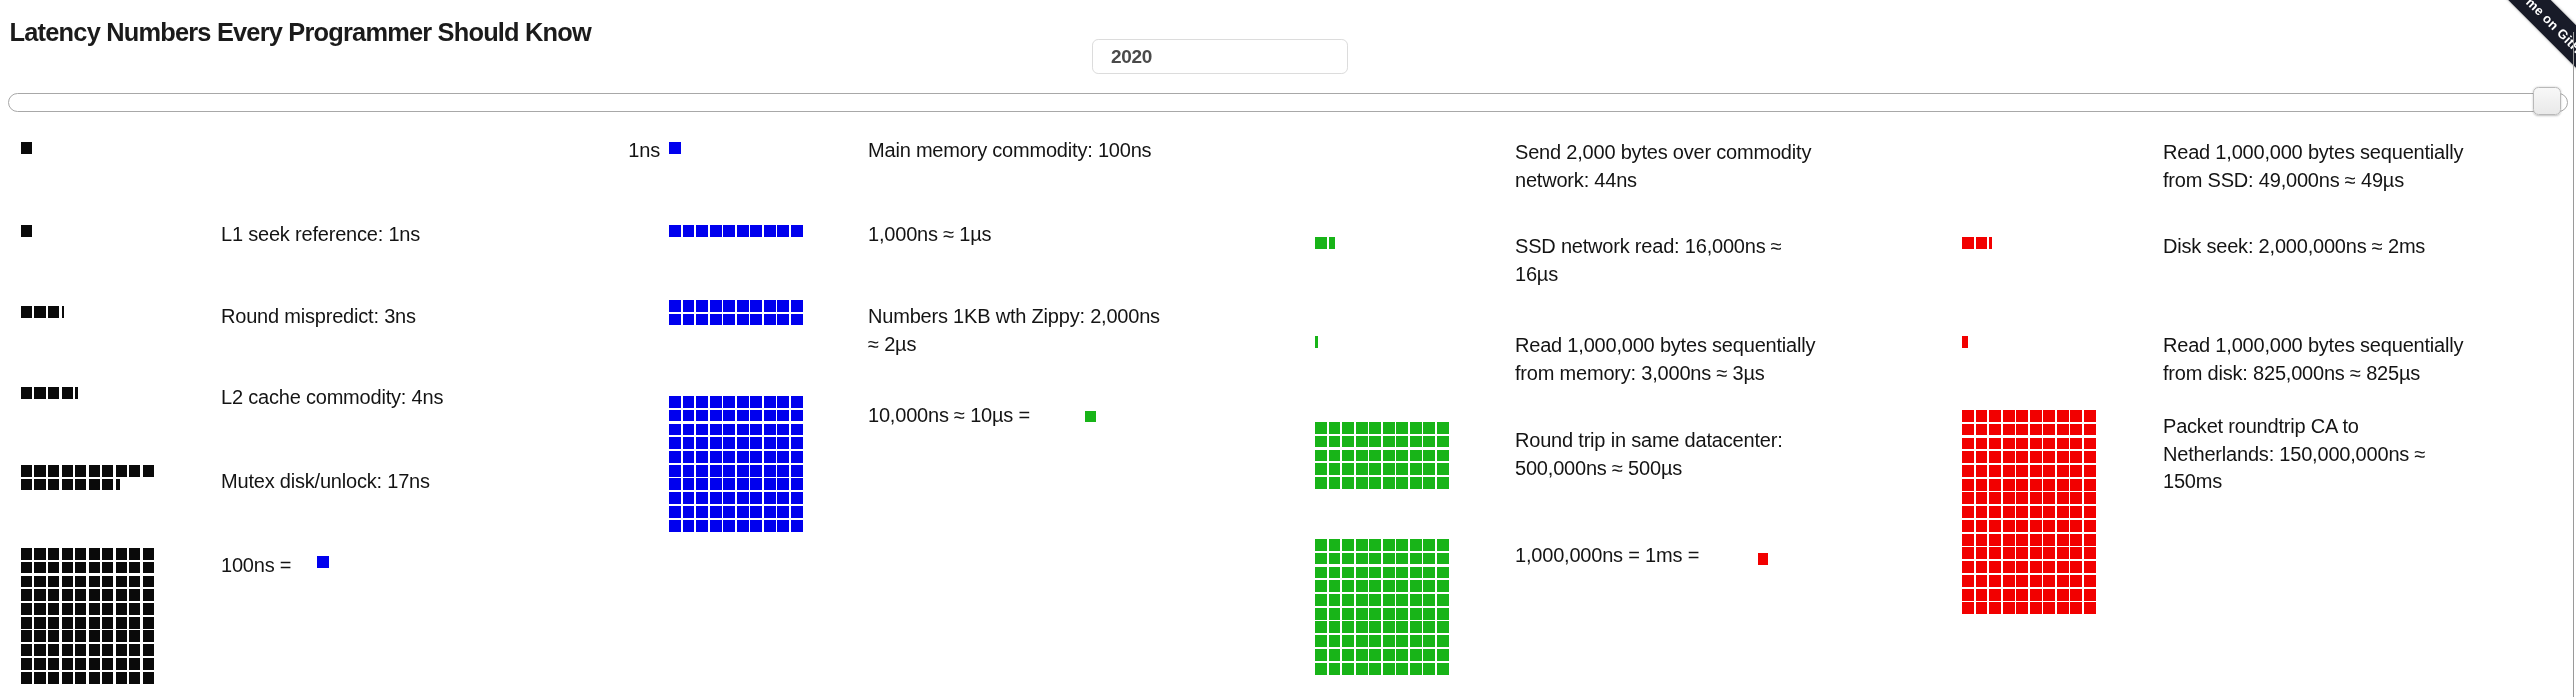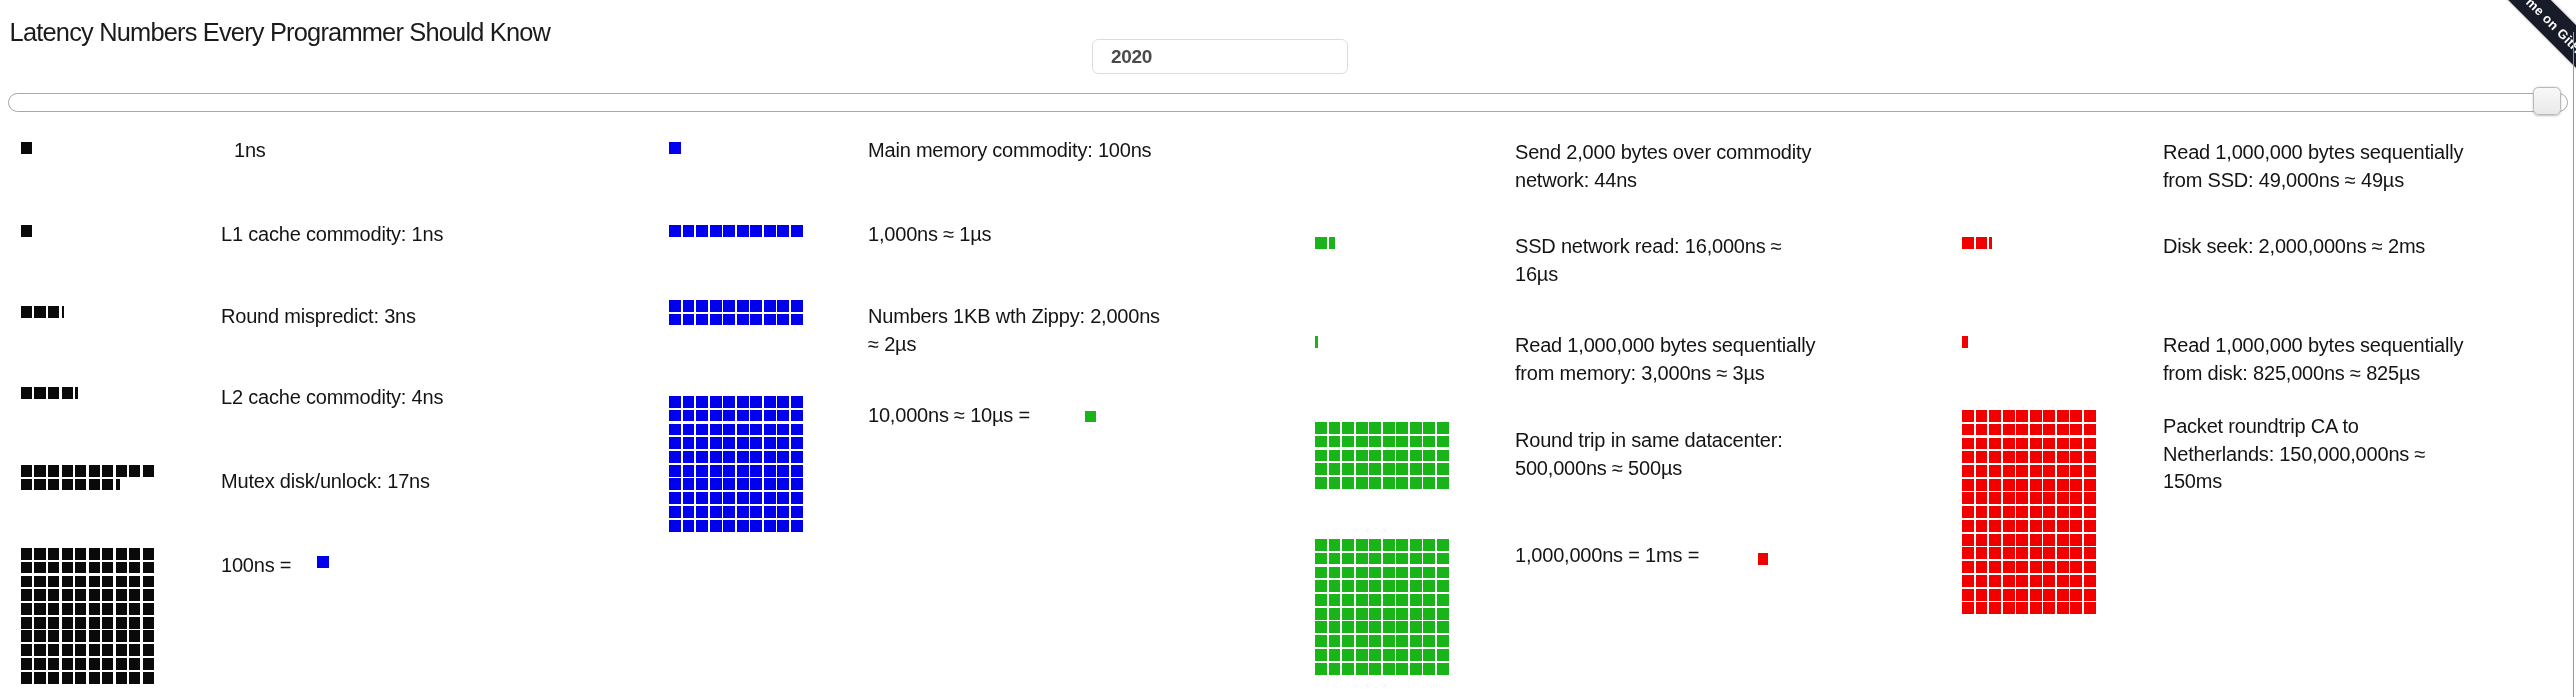--- a/index.html
+++ b/index.html
@@ -3,21 +3,21 @@
 <meta charset="utf-8">
 <style>
   html,body{margin:0;padding:0;}
   body{
     width:2576px;height:698px;position:relative;overflow:hidden;
     background:#ffffff;font-family:"Liberation Sans",sans-serif;
   }
   
   .page-title{
     position:absolute;left:9.6px;top:1.4px;
-    font-size:25.4px;font-weight:normal;letter-spacing:-0.8px;color:#1b1b1b;
+    font-size:25.4px;font-weight:bold;letter-spacing:-0.8px;color:#1b1b1b;
     white-space:nowrap;
   }
   .year-box{
     position:absolute;left:1092px;top:39px;width:256px;height:35px;
     background:#ffffff;border:1.4px solid #dcdcdc;border-radius:6.2px;
     box-sizing:border-box;display:flex;align-items:center;
   }
   .year-box span{
     margin-left:18px;font-size:19px;font-weight:bold;color:#4a4a4a;letter-spacing:-0.3px;
   }
@@ -68,25 +68,25 @@
 <div class="slider-track"></div>
 <div class="slider-handle"></div>
 
 <div class="ribbon-clip">
   <a class="ribbon">Fork me on GitHub</a>
 </div>
 
 <div class="window-edge"></div>
 
 <div id="viz">
-    <div class="row-label" style="left: 234px; top: 137px;">1ns</div>
+    <div class="row-label" style="left: 221px; top: 137px; text-align: right;">1ns</div>
     <div class="block-grid" style="left: 20.6px; top: 142px;">
       <div class="unit-square" style="left: 0px; top: 0px; width: 11.7px; height: 11.7px; background: rgb(10, 10, 10);"></div>
     </div>
-    <div class="row-label" style="left: 221px; top: 221px;">L1 cache commodity: 1ns</div>
+    <div class="row-label" style="left: 221px; top: 221px;">L1 seek reference: 1ns</div>
     <div class="block-grid" style="left: 20.6px; top: 225px;">
       <div class="unit-square" style="left: 0px; top: 0px; width: 11.7px; height: 11.7px; background: rgb(10, 10, 10);"></div>
     </div>
     <div class="row-label" style="left: 221px; top: 303px;">Round mispredict: 3ns</div>
     <div class="block-grid" style="left: 20.6px; top: 306px;">
       <div class="unit-square" style="left: 0px; top: 0px; width: 11.7px; height: 11.7px; background: rgb(10, 10, 10);"></div>
       <div class="unit-square" style="left: 13.5px; top: 0px; width: 11.7px; height: 11.7px; background: rgb(10, 10, 10);"></div>
       <div class="unit-square" style="left: 27px; top: 0px; width: 11.7px; height: 11.7px; background: rgb(10, 10, 10);"></div>
       <div class="unit-square" style="left: 41px; top: 0px; width: 2.7px; height: 11.7px; background: rgb(10, 10, 10);"></div>
     </div>

